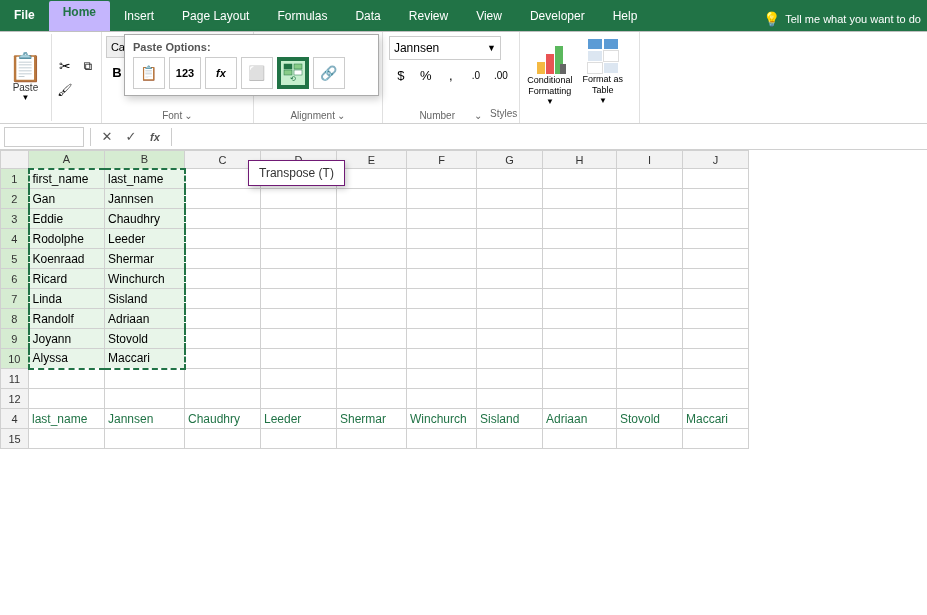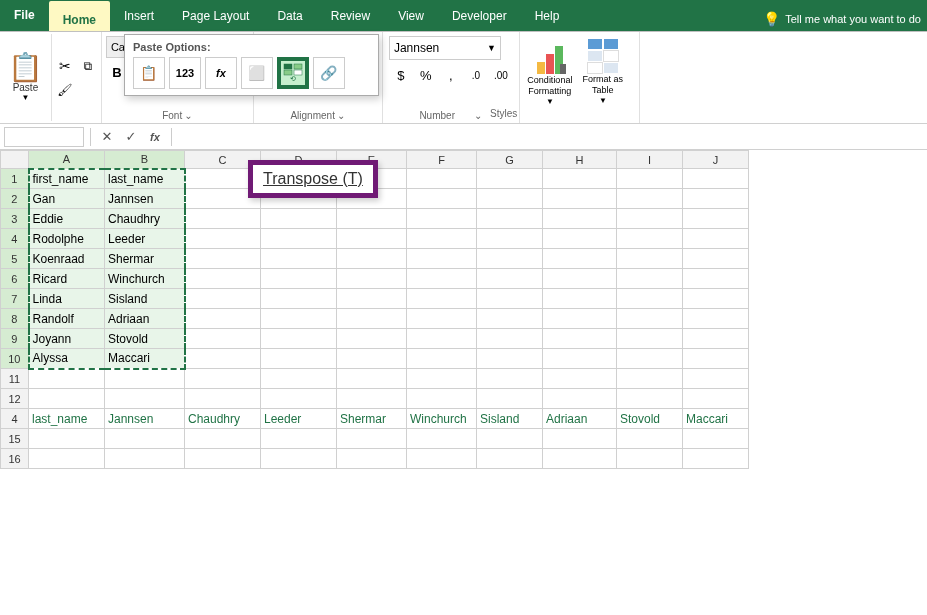--- a/index.html
+++ b/index.html
@@ -73,28 +73,31 @@
       border-bottom: 1px solid #c0c0c0;
     }
   </style>
 </head>
 <body>
 
 <div class="ribbon-top" style="height:32px; background:#217346; display:flex; align-items:flex-end; padding-left:0;">
   <div style="background:#217346; color:#fff; padding:4px 14px; height:32px; display:flex; align-items:center; font-size:12px; font-weight:600; cursor:pointer;">
     <span>File</span>
   </div>
-  <div class="ribbon-tab active" style="background:#fef9c3; color:#217346; font-weight:600; height:30px; border-radius:2px 2px 0 0; padding:4px 14px; display:flex; align-items:flex-end; font-size:12px; cursor:pointer;">
+  <div class="ribbon-tab active" style="background:#c4b5fd; color:#217346; font-weight:600; height:30px; border-radius:2px 2px 0 0; padding:4px 14px; display:flex; align-items:flex-start; font-size:12px; cursor:pointer;">
     <span>Home</span>
   </div>
   <div class="ribbon-tab" style="color:#fff; padding:4px 14px; height:30px; display:flex; align-items:center; font-size:12px; cursor:pointer;">
     <span>Insert</span>
   </div>
   <div class="ribbon-tab" style="color:#fff; padding:4px 14px; height:30px; display:flex; align-items:center; font-size:12px; cursor:pointer;">
     <span>Page Layout</span>
+  </div>
+  <div class="ribbon-tab" style="color:#fff; padding:4px 14px; height:30px; display:flex; align-items:center; font-size:12px; cursor:pointer;">
+    <span>Formulas</span>
   </div>
   <div class="ribbon-tab" style="color:#fff; padding:4px 14px; height:30px; display:flex; align-items:center; font-size:12px; cursor:pointer;">
     <span>Data</span>
   </div>
   <div class="ribbon-tab" style="color:#fff; padding:4px 14px; height:30px; display:flex; align-items:center; font-size:12px; cursor:pointer;">
     <span>Review</span>
   </div>
   <div class="ribbon-tab" style="color:#fff; padding:4px 14px; height:30px; display:flex; align-items:center; font-size:12px; cursor:pointer;">
     <span>View</span>
   </div>
@@ -267,21 +270,21 @@
       </div>
       <div style="font-size:9px; text-align:center; line-height:1.2;">Format as Table</div>
       <div style="font-size:8px;">▼</div>
     </div>
   </div>
 
   <div style="position:absolute; bottom:4px; left:490px; font-size:10px; color:#666;">Styles</div>
 
 </div>
 
-<div style="position:absolute; top:160px; left:248px; background:#fff; border:5px solid #701a75; box-shadow:2px 3px 6px rgba(0,0,0,0.2); padding:5px 10px; font-size:16px; color:#333; z-index:200; white-space:nowrap;text-decoration:underline;">
+<div style="position:absolute; top:160px; left:248px; background:#fff; border:1px solid #701a75; box-shadow:2px 3px 6px rgba(0,0,0,0.2); padding:5px 10px; font-size:12px; color:#333; z-index:200; white-space:nowrap;">
   <span>Transpose (T)</span>
 </div>
 
 <div style="display:flex; align-items:center; height:26px; border-bottom:1px solid #d0d0d0; padding:0 4px; gap:4px; background:#fff;">
   <input class="cell-ref" style="width: 80px; height: 20px; border: 1px solid rgb(204, 204, 204); padding: 0px 4px; font-size: 12px;" value="">
   <div style="width:1px; height:18px; background:#ccc; margin:0 2px;"></div>
   <div style="width:20px; height:20px; display:flex; align-items:center; justify-content:center; cursor:pointer; color:#555; font-size:13px;">✕</div>
   <div style="width:20px; height:20px; display:flex; align-items:center; justify-content:center; cursor:pointer; color:#555; font-size:13px;">✓</div>
   <div style="width:20px; height:20px; display:flex; align-items:center; justify-content:center; cursor:pointer; color:#555; font-size:11px; font-style:italic; font-weight:bold;">fx</div>
   <div style="width:1px; height:18px; background:#ccc; margin:0 2px;"></div>
@@ -494,28 +497,15 @@
           <td style="border: 1px solid rgb(208, 208, 208); height: 20px; padding: 0px 3px; font-size: 12px; overflow: hidden; white-space: nowrap;"></td>
           <td style="border: 1px solid rgb(208, 208, 208); height: 20px; padding: 0px 3px; font-size: 12px; overflow: hidden; white-space: nowrap;"></td>
           <td style="border: 1px solid rgb(208, 208, 208); height: 20px; padding: 0px 3px; font-size: 12px; overflow: hidden; white-space: nowrap;"></td>
           <td style="border: 1px solid rgb(208, 208, 208); height: 20px; padding: 0px 3px; font-size: 12px; overflow: hidden; white-space: nowrap;"></td>
           <td style="border: 1px solid rgb(208, 208, 208); height: 20px; padding: 0px 3px; font-size: 12px; overflow: hidden; white-space: nowrap;"></td>
           <td style="border: 1px solid rgb(208, 208, 208); height: 20px; padding: 0px 3px; font-size: 12px; overflow: hidden; white-space: nowrap;"></td>
           <td style="border: 1px solid rgb(208, 208, 208); height: 20px; padding: 0px 3px; font-size: 12px; overflow: hidden; white-space: nowrap;"></td>
           <td style="border: 1px solid rgb(208, 208, 208); height: 20px; padding: 0px 3px; font-size: 12px; overflow: hidden; white-space: nowrap;"></td>
           <td style="border: 1px solid rgb(208, 208, 208); height: 20px; padding: 0px 3px; font-size: 12px; overflow: hidden; white-space: nowrap;"></td>
         </tr>
-        <tr>
-          <th style="background: rgb(242, 242, 242); border: 1px solid rgb(208, 208, 208); text-align: center; font-size: 11px; font-weight: normal; color: rgb(51, 51, 51); height: 20px; width: 28px;">16</th>
-          <td style="border: 1px solid rgb(208, 208, 208); height: 20px; padding: 0px 3px; font-size: 12px; overflow: hidden; white-space: nowrap;"></td>
-          <td style="border: 1px solid rgb(208, 208, 208); height: 20px; padding: 0px 3px; font-size: 12px; overflow: hidden; white-space: nowrap;"></td>
-          <td style="border: 1px solid rgb(208, 208, 208); height: 20px; padding: 0px 3px; font-size: 12px; overflow: hidden; white-space: nowrap;"></td>
-          <td style="border: 1px solid rgb(208, 208, 208); height: 20px; padding: 0px 3px; font-size: 12px; overflow: hidden; white-space: nowrap;"></td>
-          <td style="border: 1px solid rgb(208, 208, 208); height: 20px; padding: 0px 3px; font-size: 12px; overflow: hidden; white-space: nowrap;"></td>
-          <td style="border: 1px solid rgb(208, 208, 208); height: 20px; padding: 0px 3px; font-size: 12px; overflow: hidden; white-space: nowrap;"></td>
-          <td style="border: 1px solid rgb(208, 208, 208); height: 20px; padding: 0px 3px; font-size: 12px; overflow: hidden; white-space: nowrap;"></td>
-          <td style="border: 1px solid rgb(208, 208, 208); height: 20px; padding: 0px 3px; font-size: 12px; overflow: hidden; white-space: nowrap;"></td>
-          <td style="border: 1px solid rgb(208, 208, 208); height: 20px; padding: 0px 3px; font-size: 12px; overflow: hidden; white-space: nowrap;"></td>
-          <td style="border: 1px solid rgb(208, 208, 208); height: 20px; padding: 0px 3px; font-size: 12px; overflow: hidden; white-space: nowrap;"></td>
-        </tr>
       </tbody>
   </table>
 </div>
 
 </body></html>

